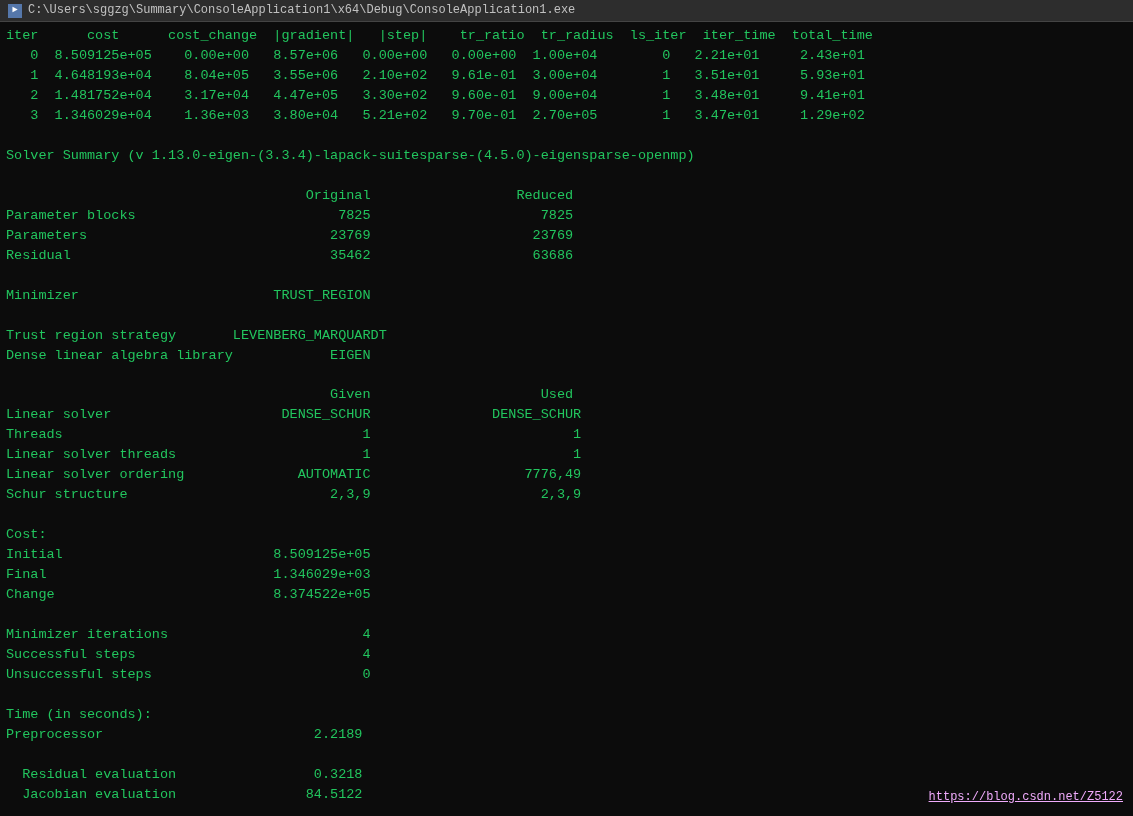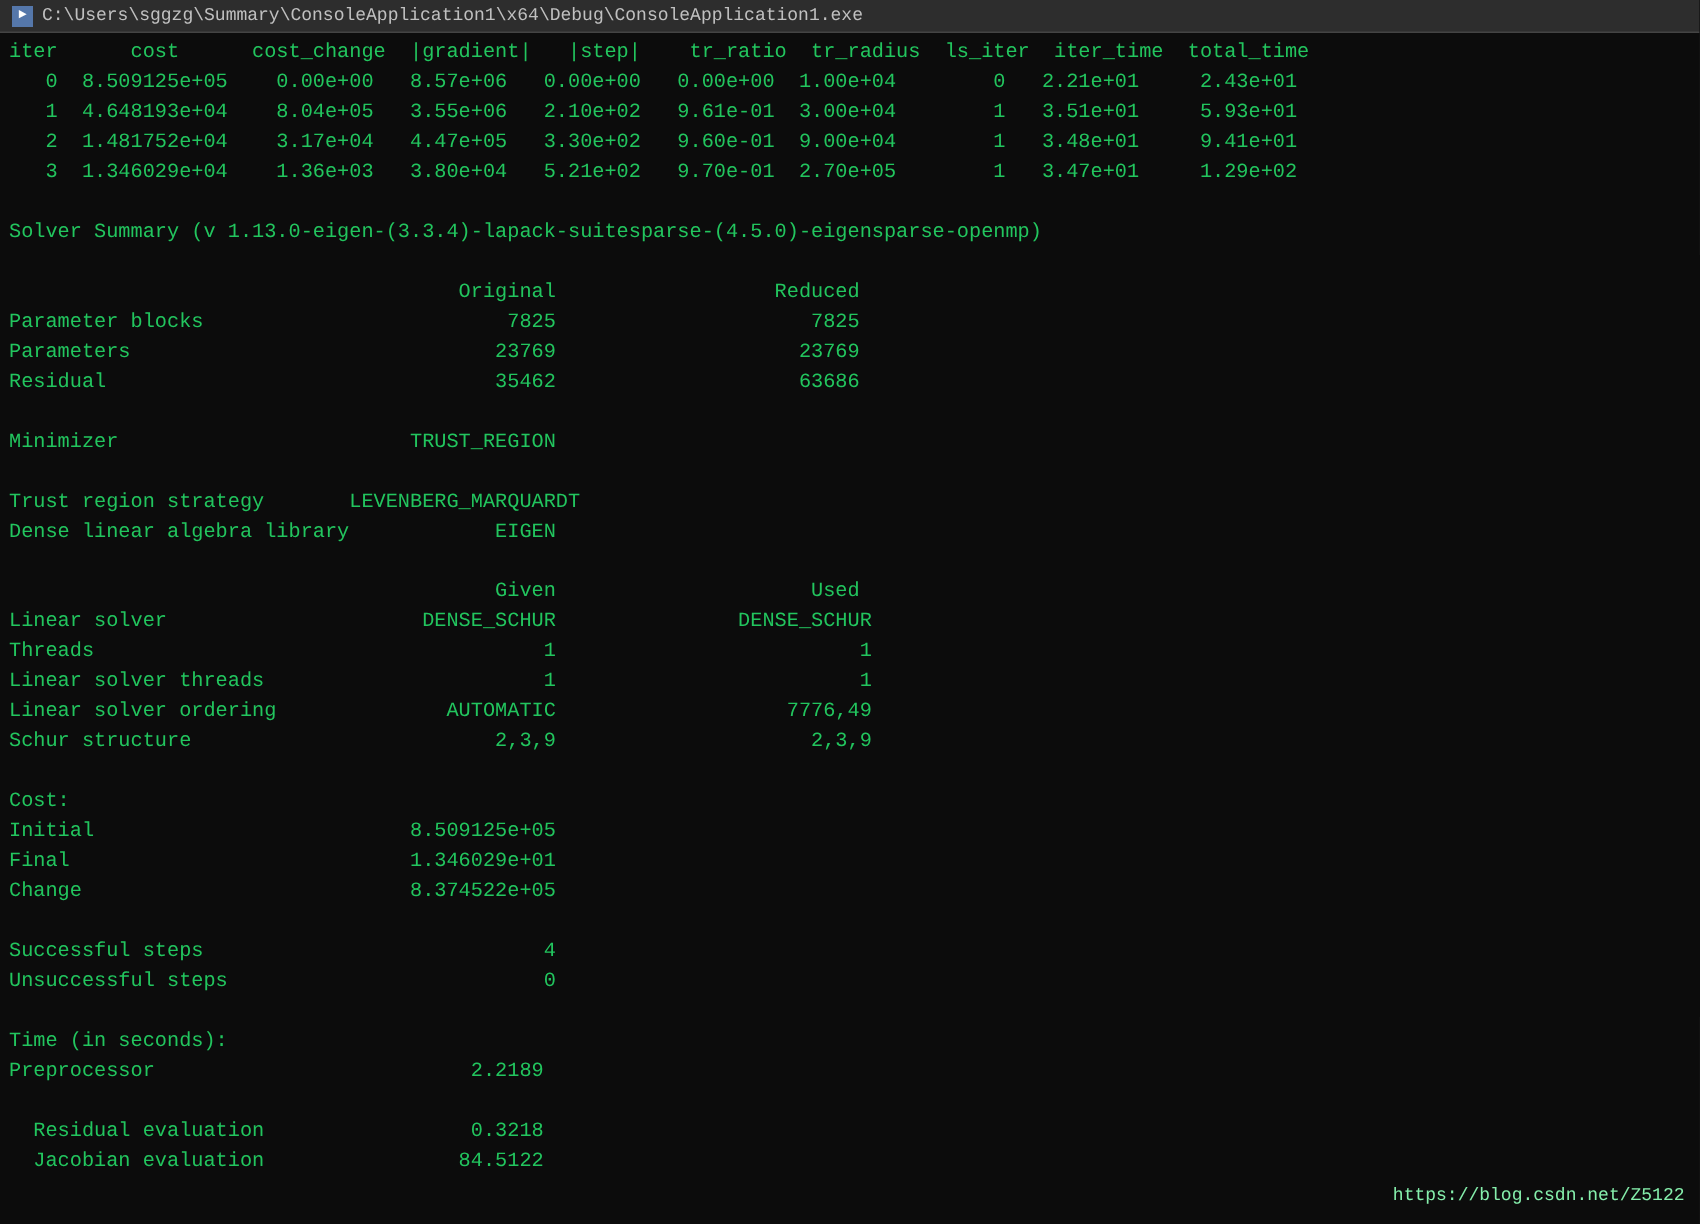--- a/index.html
+++ b/index.html
@@ -46,23 +46,24 @@
       line-height: 1.48;
     }
     .console-line {
       white-space: pre;
       display: block;
     }
     .watermark {
       position: absolute;
       bottom: 10px;
       right: 10px;
-      color: #86efac;
+      color: #f0abfc;
       font-size: 12px;
       font-family: 'Courier New', Courier, monospace;
+      text-decoration: underline;
     }
   </style>
 </head>
 <body>
 
 <div class="title-bar">
   <span class="title-icon">►</span>
   <span>C:\Users\sggzg\Summary\ConsoleApplication1\x64\Debug\ConsoleApplication1.exe</span>
 </div>
 
@@ -87,23 +88,24 @@
     <span class="console-line">&nbsp;</span>
     <span class="console-line">                                        Given                     Used</span>
     <span class="console-line">Linear solver                     DENSE_SCHUR               DENSE_SCHUR</span>
     <span class="console-line">Threads                                     1                         1</span>
     <span class="console-line">Linear solver threads                       1                         1</span>
     <span class="console-line">Linear solver ordering              AUTOMATIC                   7776,49</span>
     <span class="console-line">Schur structure                         2,3,9                     2,3,9</span>
     <span class="console-line">&nbsp;</span>
     <span class="console-line">Cost:</span>
     <span class="console-line">Initial                          8.509125e+05</span>
-    <span class="console-line">Final                            1.346029e+01</span>
+    <span class="console-line">Final                            1.346029e+03</span>
     <span class="console-line">Change                           8.374522e+05</span>
     <span class="console-line">&nbsp;</span>
+    <span class="console-line">Minimizer iterations                        4</span>
     <span class="console-line">Successful steps                            4</span>
     <span class="console-line">Unsuccessful steps                          0</span>
     <span class="console-line">&nbsp;</span>
     <span class="console-line">Time (in seconds):</span>
     <span class="console-line">Preprocessor                          2.2189</span>
     <span class="console-line">&nbsp;</span>
     <span class="console-line">  Residual evaluation                 0.3218</span>
     <span class="console-line">  Jacobian evaluation                84.5122</span>
   </div>
 

